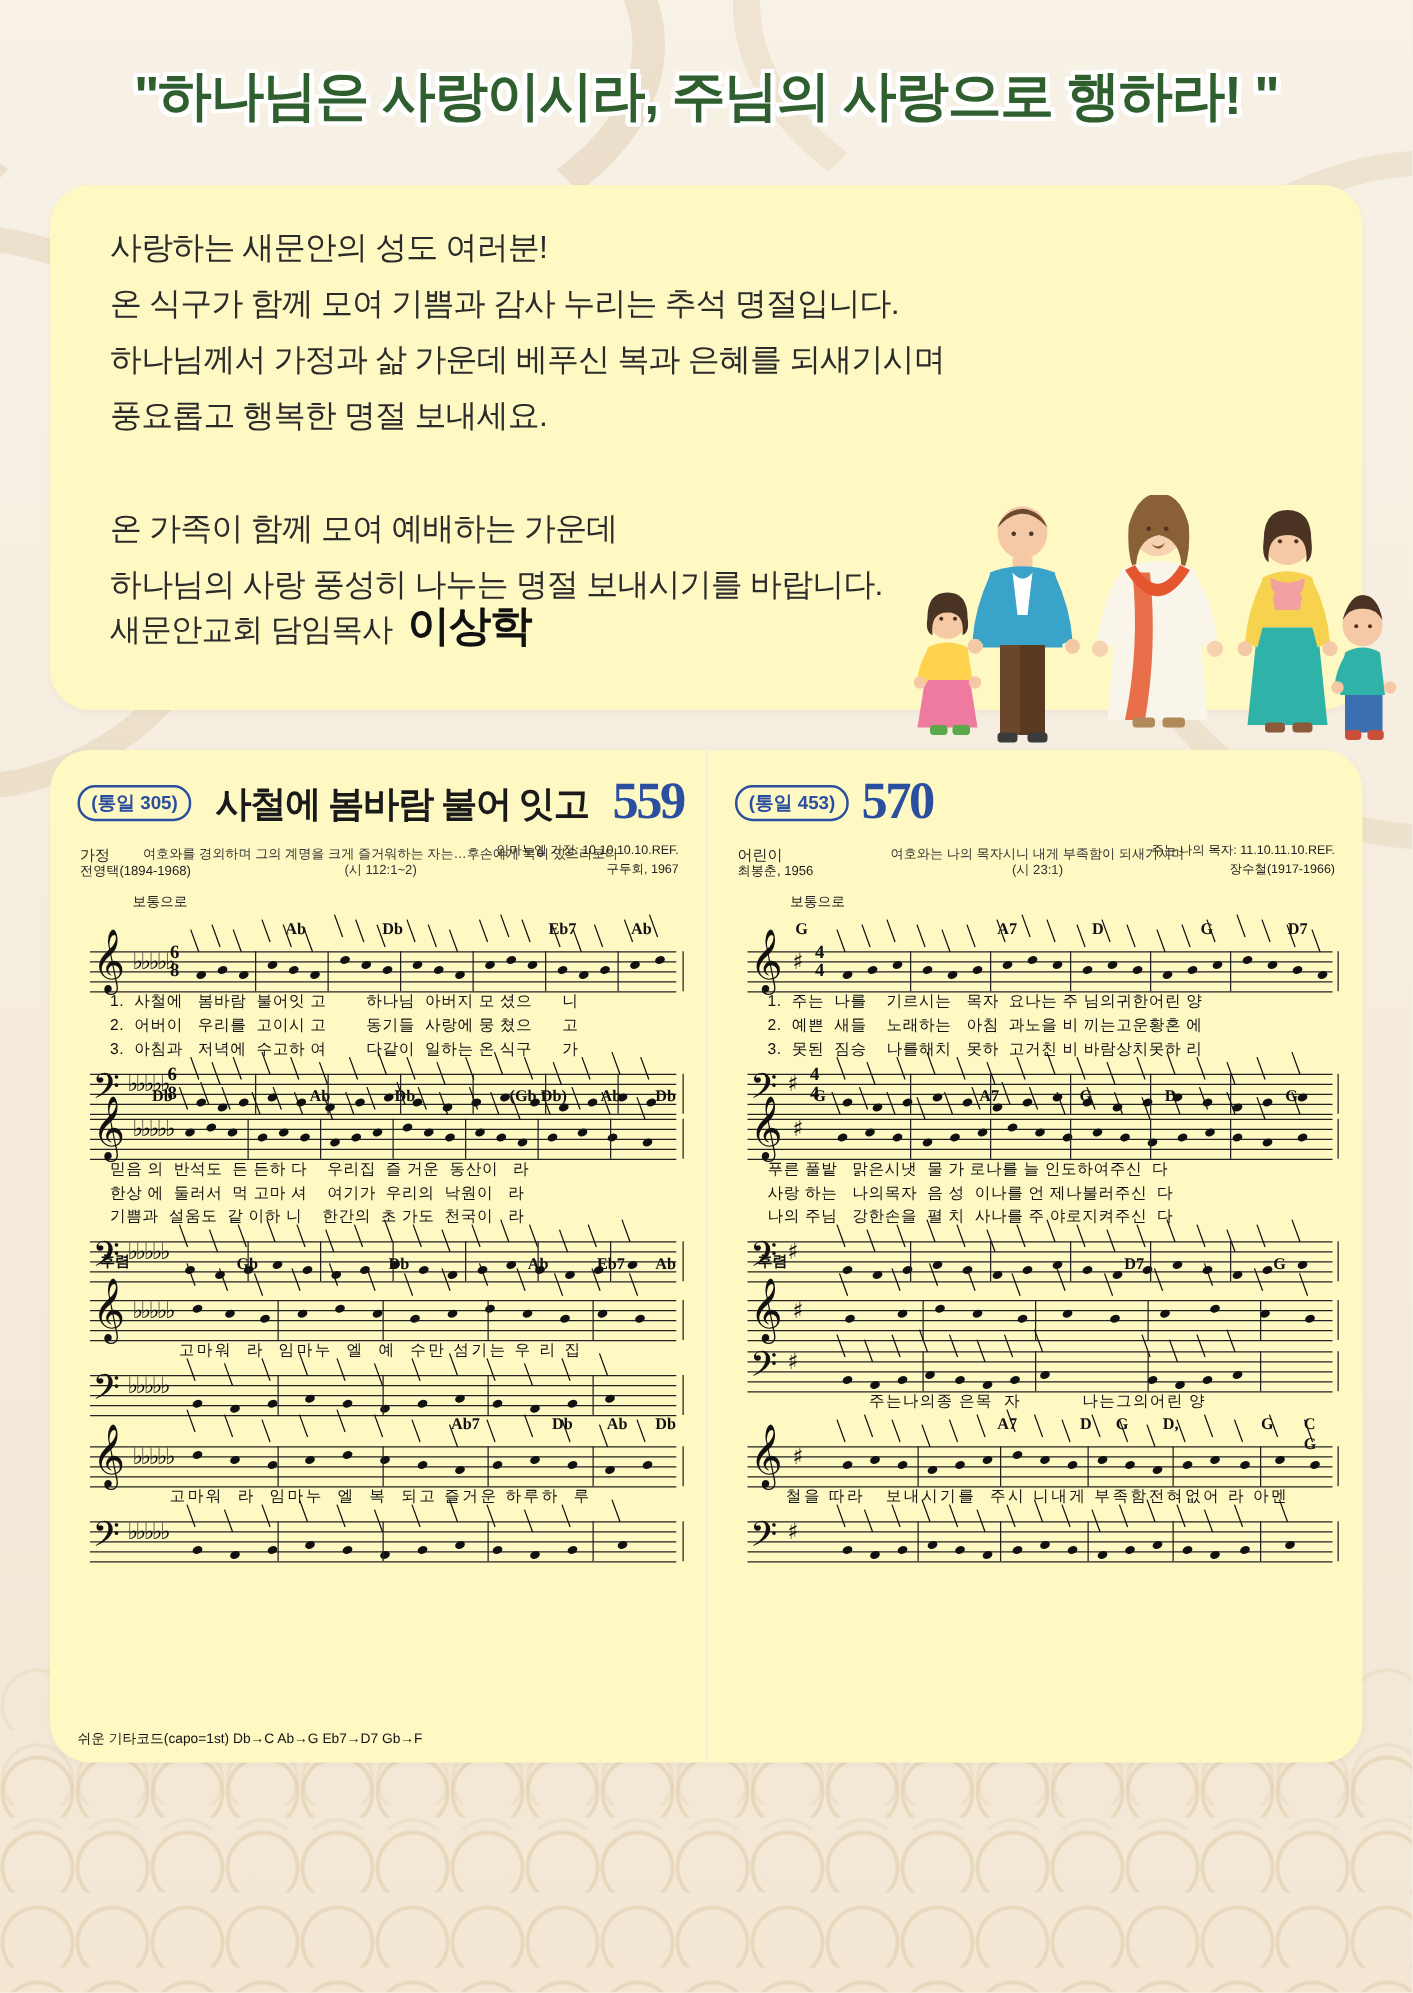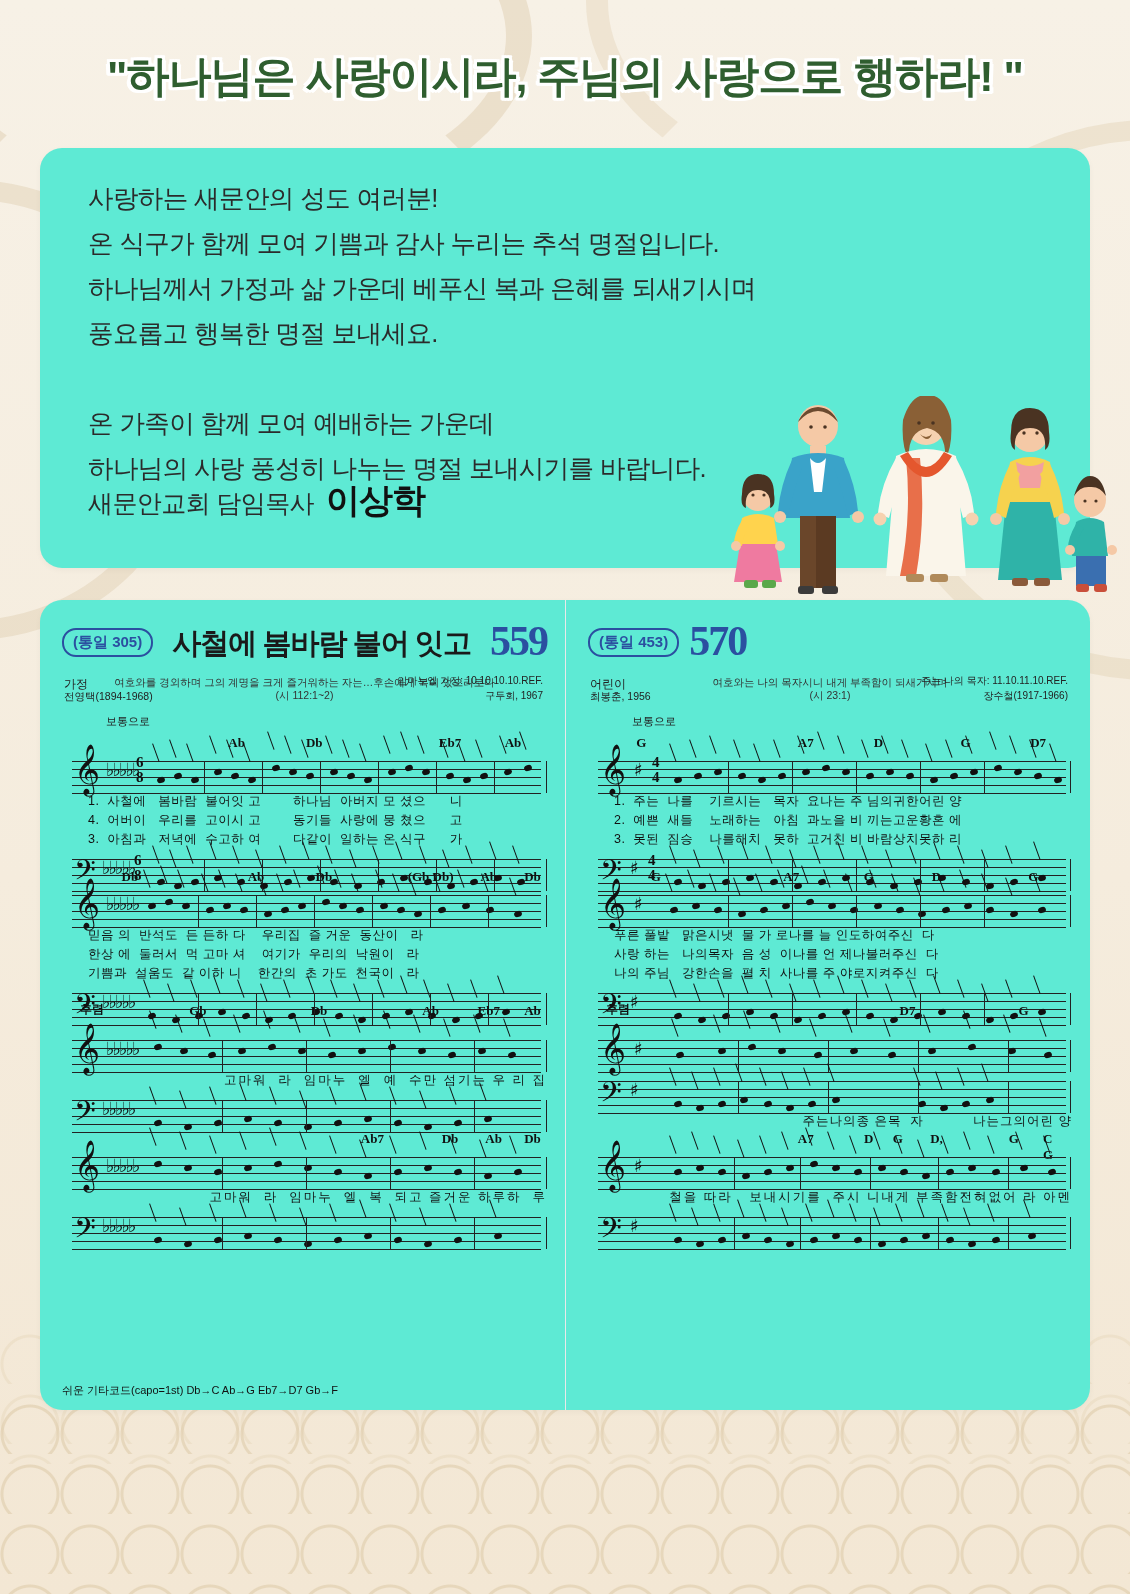--- a/index.html
+++ b/index.html
@@ -103,22 +103,22 @@
     color: #2f5e2f;
     letter-spacing: -1px;
     text-shadow:
       -3px 0 0 #ffffff, 3px 0 0 #ffffff, 0 -3px 0 #ffffff, 0 3px 0 #ffffff,
       -3px -3px 0 #ffffff, 3px -3px 0 #ffffff, -3px 3px 0 #ffffff, 3px 3px 0 #ffffff,
       -4px 2px 0 #ffffff, 4px 2px 0 #ffffff;
   }
 
   .card {
     position: absolute;
-    background: #5eead4;
-    border-radius: 22px;
+    background: #fef9c3;
+    border-radius: 32px;
   }
 
   .letter-card {
     top: 148px;
     left: 40px;
     width: 1050px;
     height: 420px;
     box-shadow: 0 2px 6px rgba(0,0,0,0.04);
   }
 
@@ -365,21 +365,21 @@
     margin-top: 2px;
     padding-left: 26px;
     font-size: 12.5px;
     color: #111;
     line-height: 17px;
     letter-spacing: 0.5px;
     white-space: pre;
   }
   .lyrics.centered {
     padding-left: 0;
-    text-align: right;
+    text-align: center;
     letter-spacing: 2px;
   }
   .section-label {
     position: absolute;
     left: 18px;
     top: -2px;
     font-size: 12px;
     font-weight: 700;
     color: #111;
   }
@@ -569,21 +569,21 @@
             </div>
             <div class="bar" style="left:142px"></div>
             <div class="bar" style="left:200px"></div>
             <div class="bar" style="left:258px"></div>
             <div class="bar" style="left:316px"></div>
             <div class="bar" style="left:374px"></div>
             <div class="bar" style="left:432px"></div>
             <div class="bar" style="left:484px"></div>
           </div>
           <div class="lyrics"><span>1.  사철에   봄바람  불어잇 고        하나님  아버지 모 셨으      니</span></div>
-          <div class="lyrics"><span>4.  어버이   우리를  고이시 고        동기들  사랑에 뭉 쳤으      고</span></div>
+          <div class="lyrics"><span>2.  어버이   우리를  고이시 고        동기들  사랑에 뭉 쳤으      고</span></div>
           <div class="lyrics"><span>3.  아침과   저녁에  수고하 여        다같이  일하는 온 식구      가</span></div>
           <div class="staff">
             <div class="line" style="top:10px"></div>
               <div class="line" style="top:18px"></div>
             <div class="line" style="top:26px"></div>
               <div class="line" style="top:34px"></div>
             <div class="line" style="top:42px"></div>
             <span class="clef bass">𝄢</span>
             <span class="keysig" style="left:40px">♭♭♭♭♭</span>
             <span class="timesig" style="left:72px">6<br>8</span>

